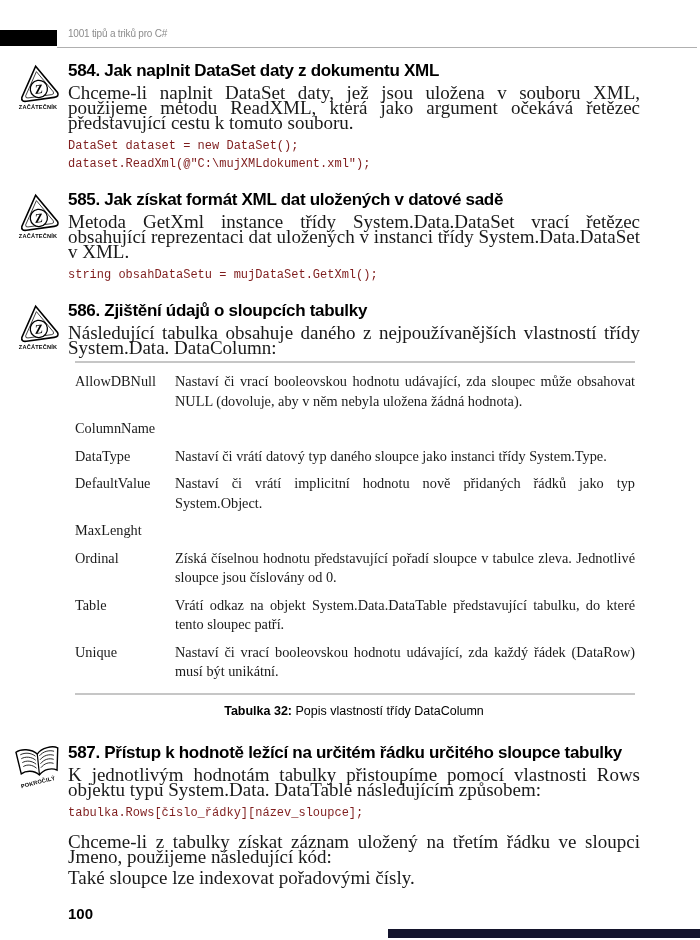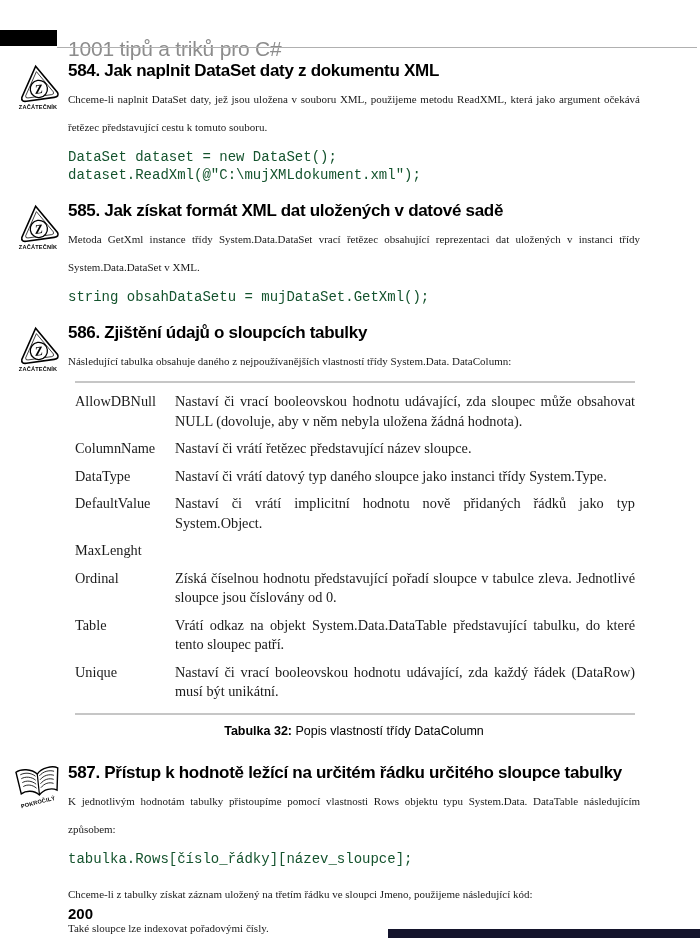--- a/index.html
+++ b/index.html
@@ -9,23 +9,23 @@
     background:#fff;
     font-family:"Liberation Serif", serif;
     color:#1a1a1a;
     overflow:hidden;
   }
   
   .header-bar{
     position:absolute;left:0;top:30px;width:57px;height:16px;background:#000;
   }
   .header-title{
-    position:absolute;left:68px;top:37px;
-    font-family:"Liberation Sans", sans-serif;
-    font-size:21px;letter-spacing:-0.2px;color:#8c8c8c;
+    position:absolute;left:68px;top:28px;
+    font-family:"Liberation Sans", sans-serif;
+    font-size:10px;letter-spacing:-0.2px;color:#8c8c8c;
   }
   .header-rule{
     position:absolute;left:57px;top:47px;width:640px;height:0;
     border-bottom:1px solid #b0b0b0;
   }
   
   .content{
     position:absolute;left:68px;top:52px;width:572px;
   }
   .tip{position:relative;}
@@ -39,26 +39,26 @@
     line-height:6px;color:#000;margin-top:1px;
   }
   .icon-label.rot{transform:rotate(-14deg);margin-top:-2px;}
   h2{
     font-family:"Liberation Sans", sans-serif;
     font-size:17px;line-height:21px;font-weight:bold;
     letter-spacing:-0.3px;color:#000;
     margin:0 0 4px 0;
   }
   .body{
-    font-size:11px;line-height:28px;
+    font-size:19px;line-height:15px;
     text-align:justify;margin:0 0 6px 0;
   }
   .code{
     font-family:"Liberation Mono", monospace;
-    font-size:14px;line-height:18px;color:#14532d;
+    font-size:12px;line-height:18px;color:#7f1d1d;
     white-space:pre;margin:7px 0 12px 0;
   }
   .tip-584{margin-top:8px;}
   .tip-585{margin-top:16px;}
   .tip-586{margin-top:16px;}
   .tip-587{margin-top:24px;}
   
   .props-table{
     margin:4px 5px 0 7px;
     border-top:2px solid #c6c6c6;
@@ -152,21 +152,20 @@
       <h2>586. Zjištění údajů o sloupcích tabulky</h2>
       <p class="body">Následující tabulka obsahuje daného z nejpoužívanějších vlastností třídy System.Data. DataColumn:</p>
 
       <div class="props-table">
         <div class="prop-row">
           <div class="prop-term">AllowDBNull</div>
           <div class="prop-desc">Nastaví či vrací booleovskou hodnotu udávající, zda sloupec může obsahovat NULL (dovoluje, aby v něm nebyla uložena žádná hodnota).</div>
         </div>
         <div class="prop-row">
           <div class="prop-term">ColumnName</div>
-          <div class="prop-desc">Nastaví či vrátí řetězec představující název sloupce.</div>
         </div>
         <div class="prop-row">
           <div class="prop-term">DataType</div>
           <div class="prop-desc">Nastaví či vrátí datový typ daného sloupce jako instanci třídy System.Type.</div>
         </div>
         <div class="prop-row">
           <div class="prop-term">DefaultValue</div>
           <div class="prop-desc">Nastaví či vrátí implicitní hodnotu nově přidaných řádků jako typ System.Object.</div>
         </div>
         <div class="prop-row">
@@ -204,16 +203,16 @@
       </div>
       <h2>587. Přístup k hodnotě ležící na určitém řádku určitého sloupce tabulky</h2>
       <p class="body">K jednotlivým hodnotám tabulky přistoupíme pomocí vlastnosti Rows objektu typu System.Data. DataTable následujícím způsobem:</p>
       <pre class="code">tabulka.Rows[číslo_řádky][název_sloupce];</pre>
       <p class="body">Chceme-li z tabulky získat záznam uložený na třetím řádku ve sloupci Jmeno, použijeme následující kód:</p>
       <p class="body">Také sloupce lze indexovat pořadovými čísly.</p>
     </section>
 
   </div>
 
-  <div class="page-number">200</div>
+  <div class="page-number">100</div>
   <div class="footer-bar"></div>
 
 </div>
 
 </body></html>

